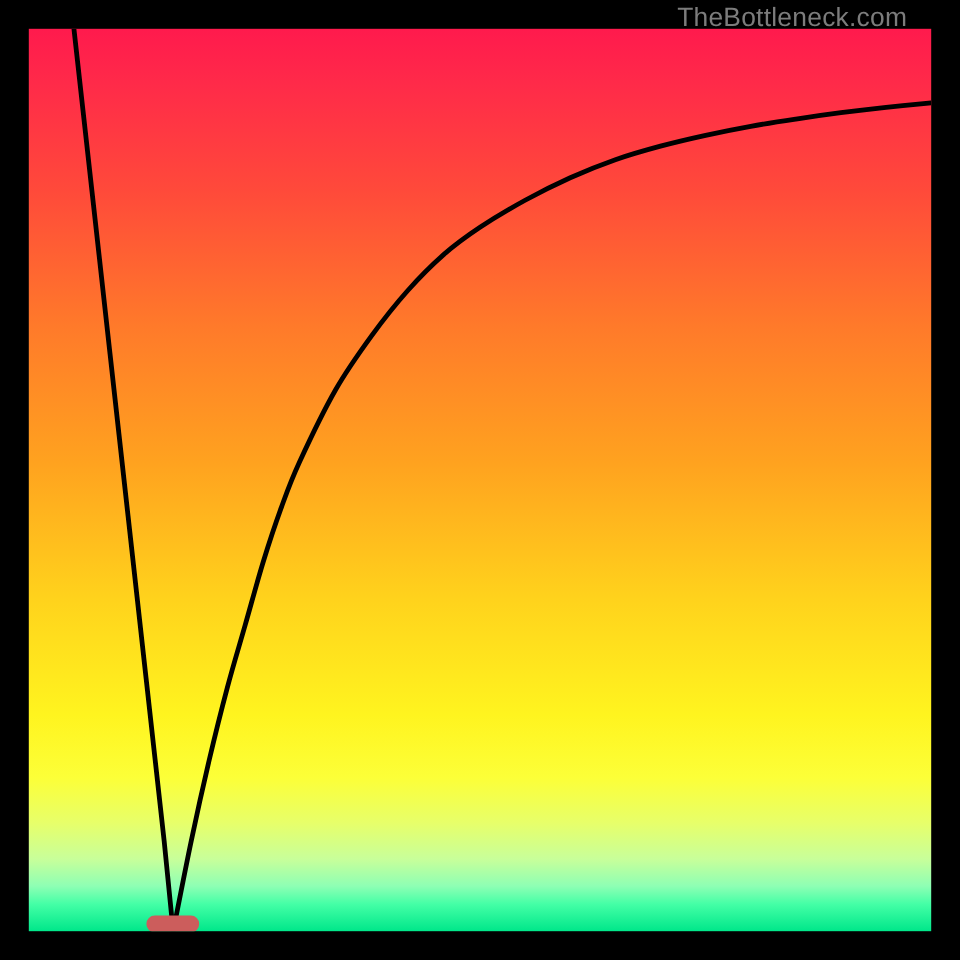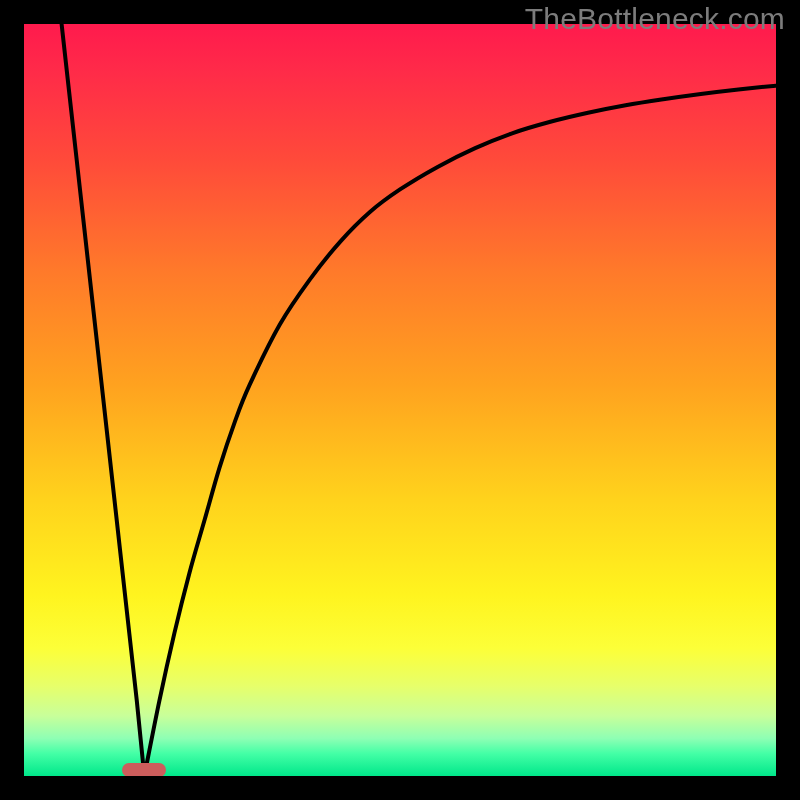--- a/index.html
+++ b/index.html
@@ -36,23 +36,23 @@
       #c8ff9a 92%,
       #8effb4 95%,
       #44ffa6 97%,
       #00e78a 100%
     );
     overflow: hidden;
   }
   .watermark {
     position: absolute;
     top: 2px;
-    right: 15px;
+    right: 44px;
     color: #7c7c7c;
-    font-size: 30px;
+    font-size: 22px;
     letter-spacing: 0.2px;
     font-weight: 400;
     user-select: none;
   }
   svg.curves {
     position: absolute;
     left: 0;
     top: 0;
     width: 752px;
     height: 752px;

